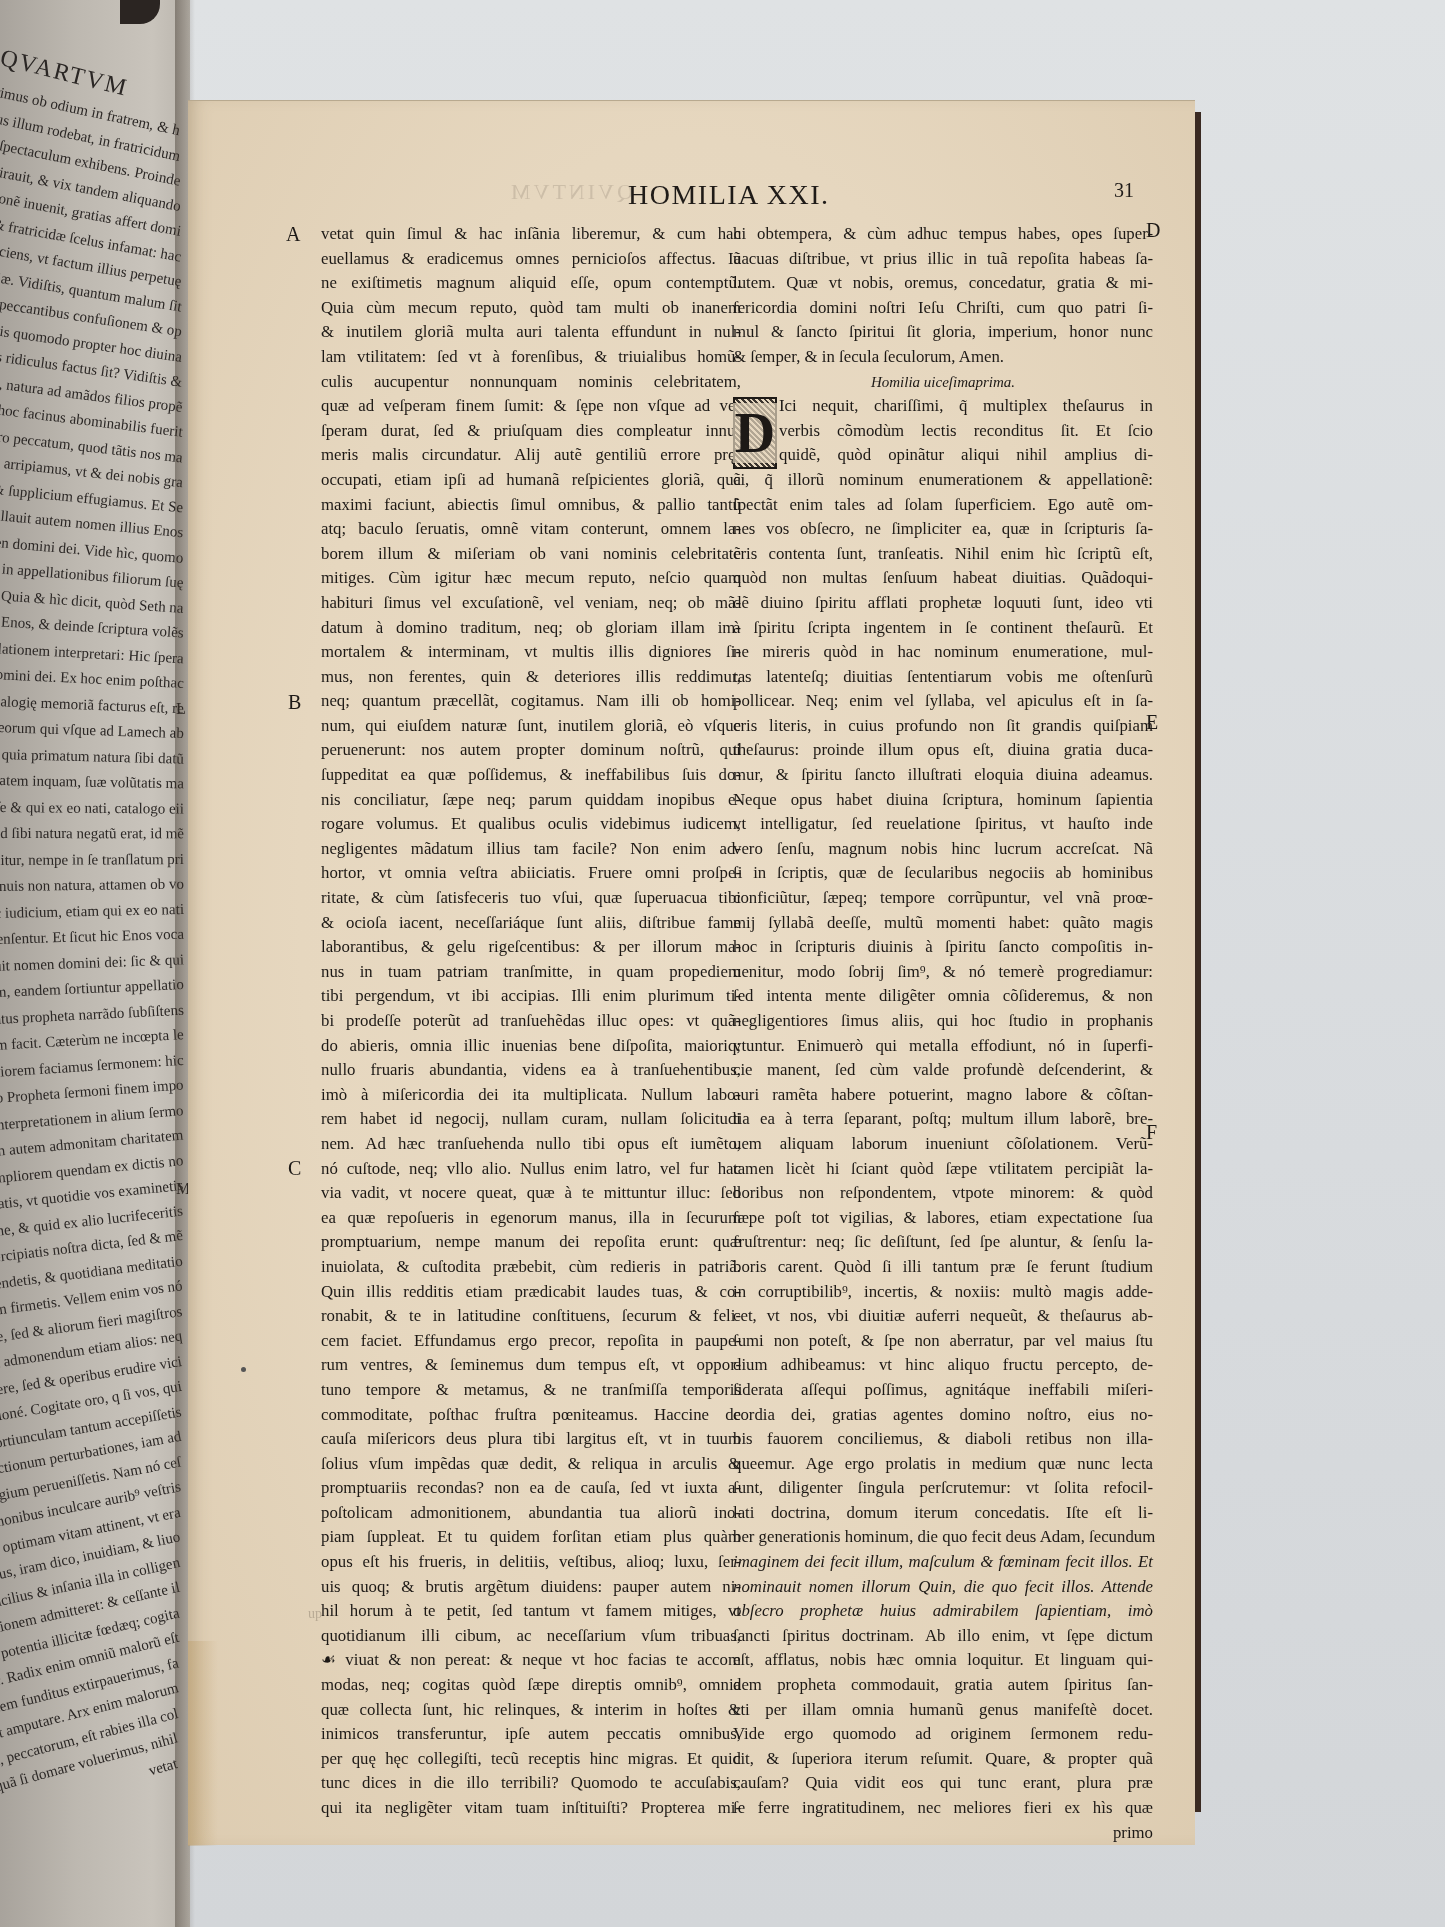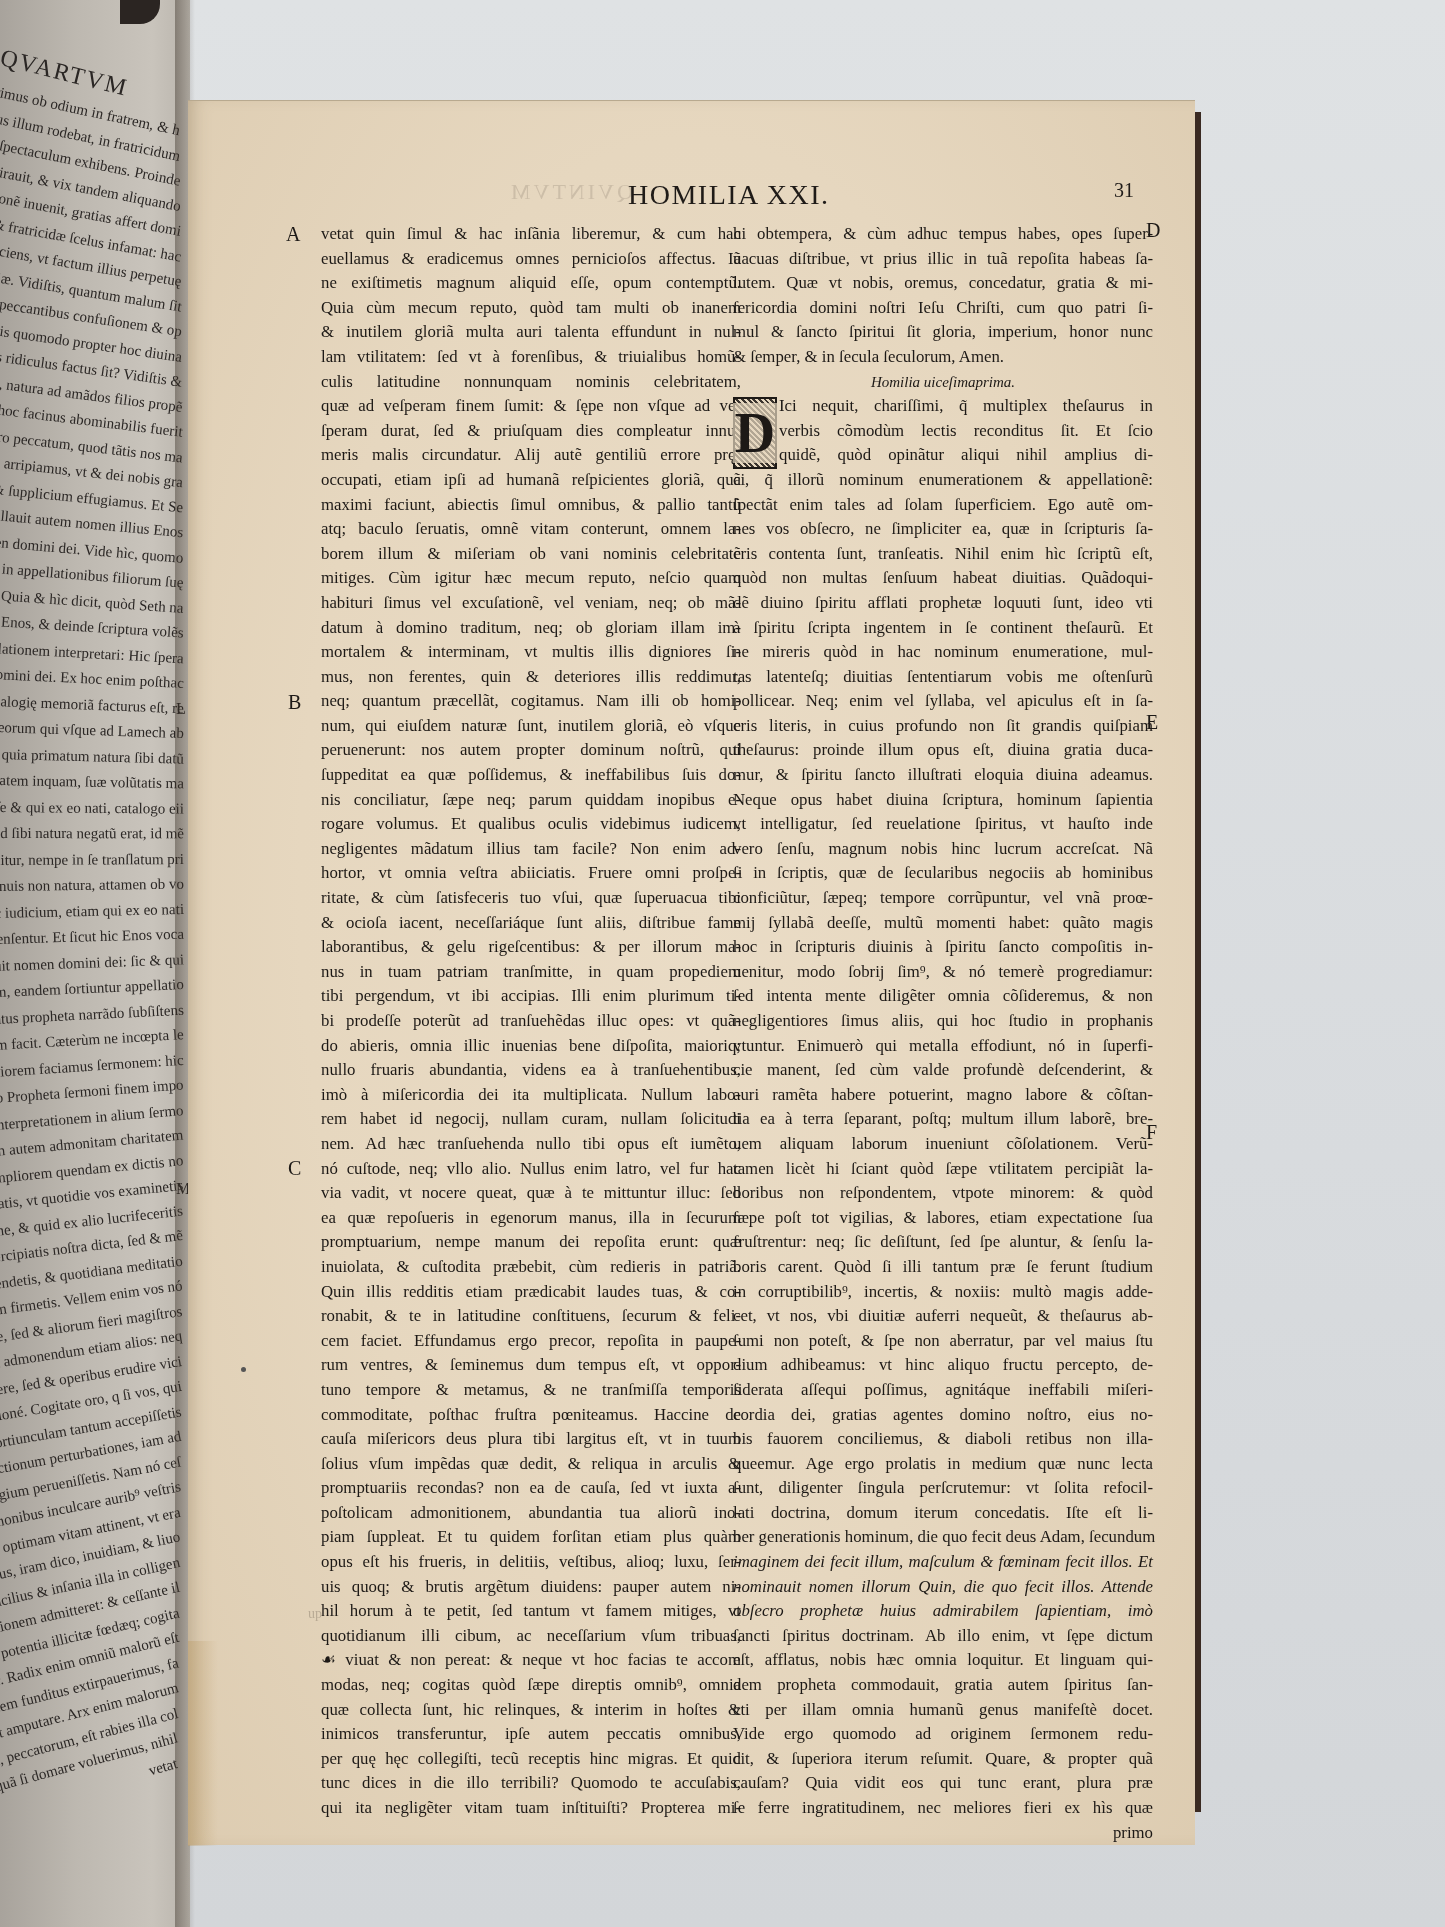--- a/index.html
+++ b/index.html
@@ -222,21 +222,21 @@
   <div class="margin-letter" style="left:958px; top:610px;">E</div>
   <div class="margin-letter" style="left:958px; top:1020px;">F</div>
 
   <div class="column col-left" id="col-left">
       <div class="line">vetat quin ſimul &amp; hac inſãnia liberemur, &amp; cum hac</div>
       <div class="line">euellamus &amp; eradicemus omnes pernicioſos affectus. Iã</div>
       <div class="line">ne exiſtimetis magnum aliquid eſſe, opum contemptũ.</div>
       <div class="line">Quia cùm mecum reputo, quòd tam multi ob inanem</div>
       <div class="line">&amp; inutilem gloriã multa auri talenta effundunt in nul-</div>
       <div class="line">lam vtilitatem: ſed vt à forenſibus, &amp; triuialibus homũ-</div>
-      <div class="line">culis latitudine nonnunquam nominis celebritatem,</div>
+      <div class="line">culis aucupentur nonnunquam nominis celebritatem,</div>
       <div class="line">quæ ad veſperam finem ſumit: &amp; ſępe non vſque ad ve-</div>
       <div class="line">ſperam durat, ſed &amp; priuſquam dies compleatur innu-</div>
       <div class="line">meris malis circundatur. Alij autẽ gentiliũ errore prę-</div>
       <div class="line">occupati, etiam ipſi ad humanã reſpicientes gloriã, quã</div>
       <div class="line">maximi faciunt, abiectis ſimul omnibus, &amp; pallio tantũ</div>
       <div class="line">atq; baculo ſeruatis, omnẽ vitam conterunt, omnem la-</div>
       <div class="line">borem illum &amp; miſeriam ob vani nominis celebritatẽ</div>
       <div class="line">mitiges. Cùm igitur hæc mecum reputo, neſcio quam</div>
       <div class="line">habituri ſimus vel excuſationẽ, vel veniam, neq; ob mã-</div>
       <div class="line">datum à domino traditum, neq; ob gloriam illam im-</div>

